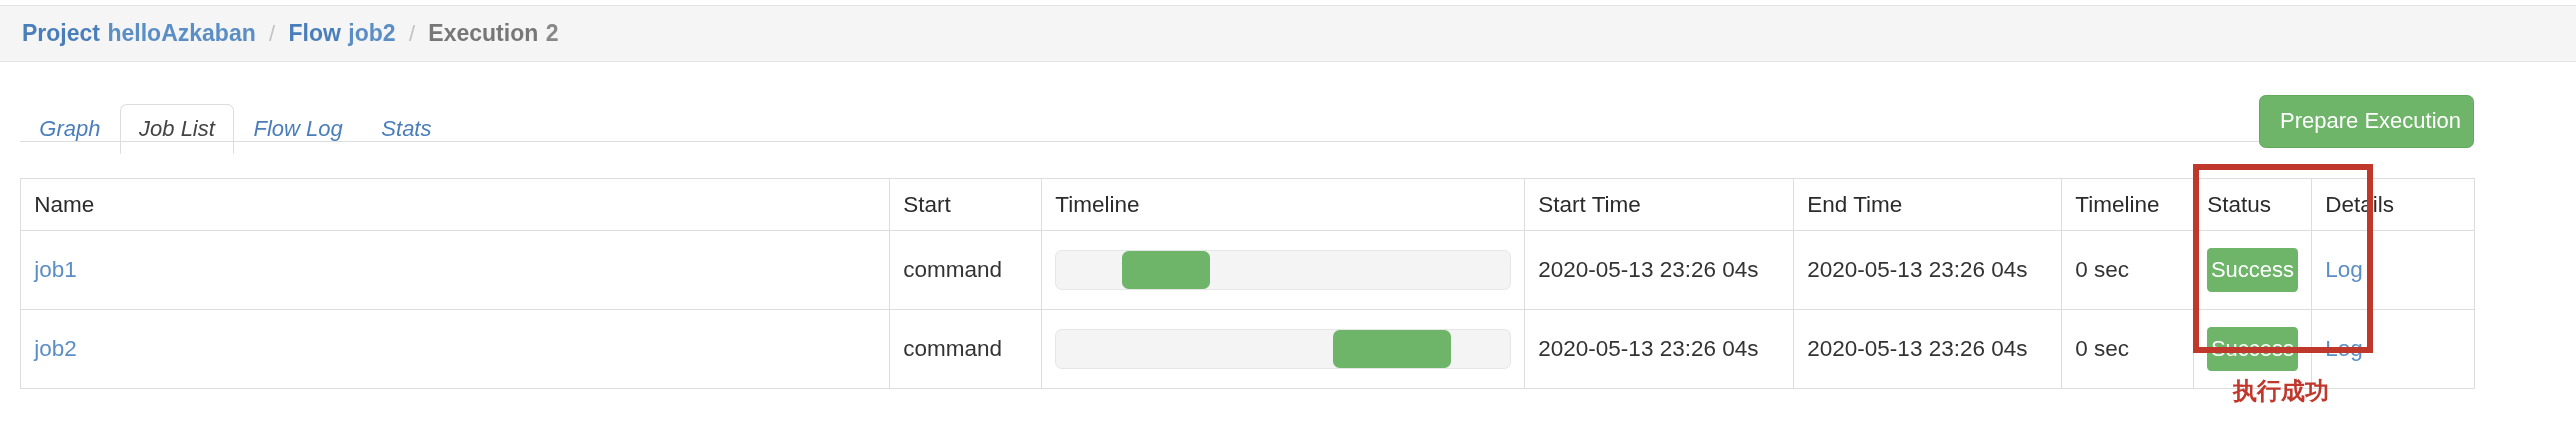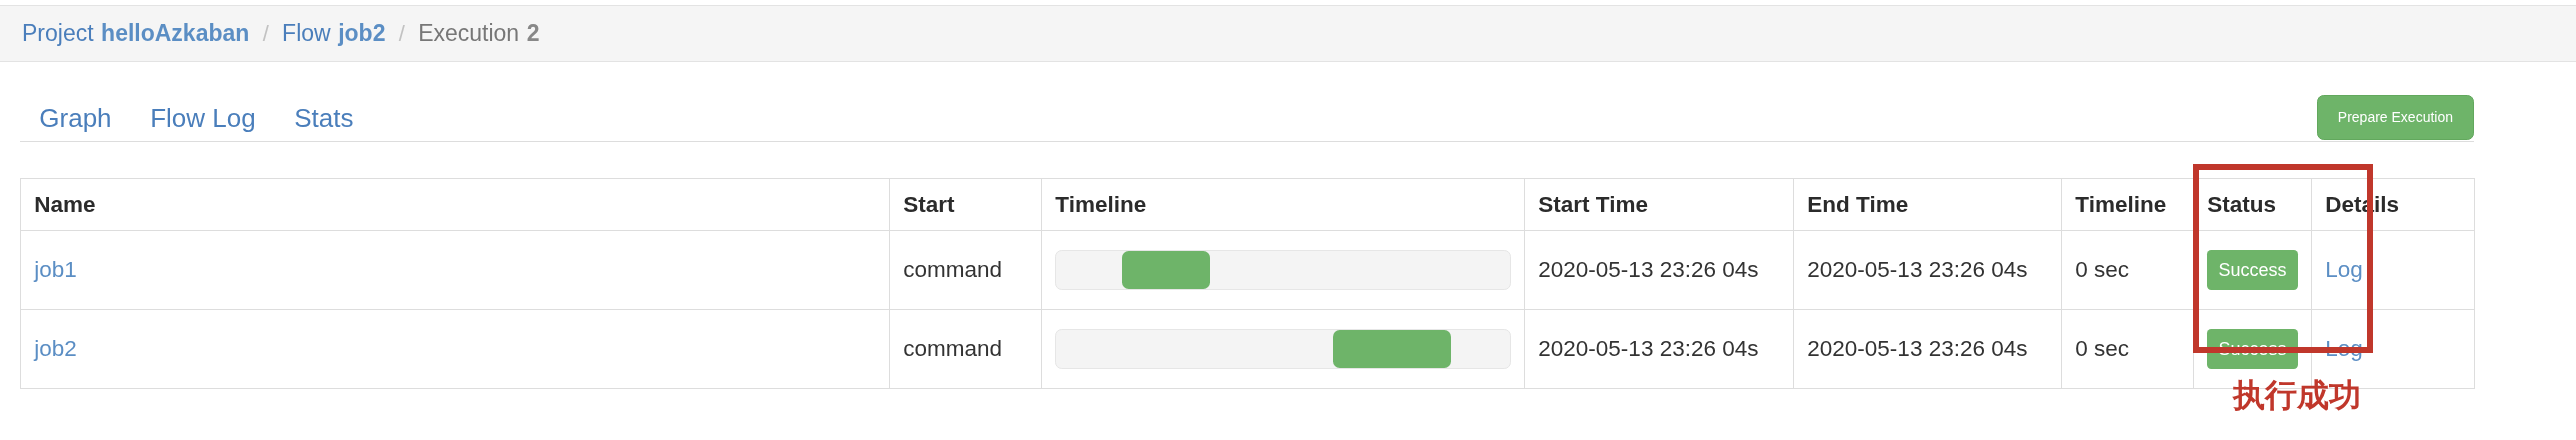--- a/index.html
+++ b/index.html
@@ -31,21 +31,21 @@
     align-items: center;
     padding-left: 22px;
   }
   .crumb {
     font-size: 23px;
     line-height: 1;
     white-space: nowrap;
   }
   .crumb-link {
     color: #4a7ebb;
-    font-weight: normal;
+    font-weight: bold;
   }
   .crumb-value {
     color: #5b8ec4;
     font-weight: bold;
     margin-left: 7.5px;
   }
   .crumb-active .crumb-link {
     color: #777777;
   }
   .crumb-active .crumb-value {
@@ -67,31 +67,32 @@
   }
   .tabs {
     position: absolute;
     left: 0;
     top: 0;
     display: flex;
     align-items: flex-end;
     height: 55px;
   }
   .tab {
-    font-size: 26px;
+    font-size: 22px;
     color: #4a7ebb;
     padding: 12.5px 18.3px 13.3px 18.3px;
     line-height: 1;
     border: 0.8px solid transparent;
     border-radius: 6.7px 6.7px 0 0;
     background: transparent;
     white-space: nowrap;
     box-sizing: border-box;
     position: relative;
-    top: 3px;
+    top: 12px;
+    font-style: italic;
   }
   .tab.active {
     color: #444444;
     background: #ffffff;
     border: 0.8px solid #dddddd;
     border-bottom-color: #ffffff;
   }
   .tabs-underline {
     position: absolute;
     left: 0;
@@ -101,23 +102,23 @@
     background: #dddddd;
   }
 
   
   .prepare-btn {
     position: absolute;
     right: 0;
     top: 7.5px;
     background: #6eb469;
     color: #ffffff;
-    font-size: 14px;
-    line-height: 1;
-    padding: 14px 20px 15px 20px;
+    font-size: 22px;
+    line-height: 1;
+    padding: 14px 12px 15px 20px;
     border: 0.8px solid #62a85d;
     border-radius: 6.7px;
     white-space: nowrap;
     box-sizing: border-box;
   }
 
   
   .job-table {
     position: absolute;
     left: 20px;
@@ -131,21 +132,21 @@
   .job-table th,
   .job-table td {
     border: 0.8px solid #dddddd;
     text-align: left;
     vertical-align: middle;
     padding: 0 13.3px;
     box-sizing: border-box;
   }
   .job-table th {
     height: 52px;
-    font-weight: bold;
+    font-weight: normal;
     color: #2b2b2b;
     border-bottom-width: 1.7px;
     border-bottom-color: #dddddd;
   }
   .job-table td {
     height: 79px;
     color: #333333;
   }
   .col-name     { width: 869px; }
   .col-type     { width: 152px; }
@@ -179,21 +180,21 @@
     background: #6eb469;
     border-radius: 6.7px;
     box-sizing: border-box;
   }
 
   
   .status-badge {
     display: block;
     background: #6eb469;
     color: #ffffff;
-    font-size: 18px;
+    font-size: 22px;
     line-height: 1;
     text-align: center;
     padding: 11px 0 11.7px 0;
     border-radius: 4.2px;
     width: 100%;
     box-sizing: border-box;
   }
 
   
   .annotation-box {
@@ -203,21 +204,21 @@
     width: 180px;
     height: 189px;
     border: 6.7px solid #c0372b;
     box-sizing: border-box;
     pointer-events: none;
   }
   .annotation-text {
     position: absolute;
     left: 2233px;
     top: 379px;
-    font-size: 32px;
+    font-size: 24px;
     line-height: 1;
     color: #c0372b;
     font-weight: bold;
     white-space: nowrap;
   }
 </style>
 </head>
 <body>
 
 <div class="breadcrumb-bar">
@@ -230,20 +231,21 @@
   </span>
   <span class="crumb-sep">/</span>
   <span class="crumb crumb-active">
     <span class="crumb-link">Execution</span><span class="crumb-value">2</span>
   </span>
 </div>
 
 <div class="tabs-row">
   <div class="tabs">
     <div class="tab">Graph</div>
+    <div class="tab active">Job List</div>
     <div class="tab">Flow Log</div>
     <div class="tab">Stats</div>
   </div>
   <div class="tabs-underline"></div>
   <div class="prepare-btn">Prepare Execution</div>
 </div>
 
 <table class="job-table">
   <colgroup>
     <col class="col-name">

